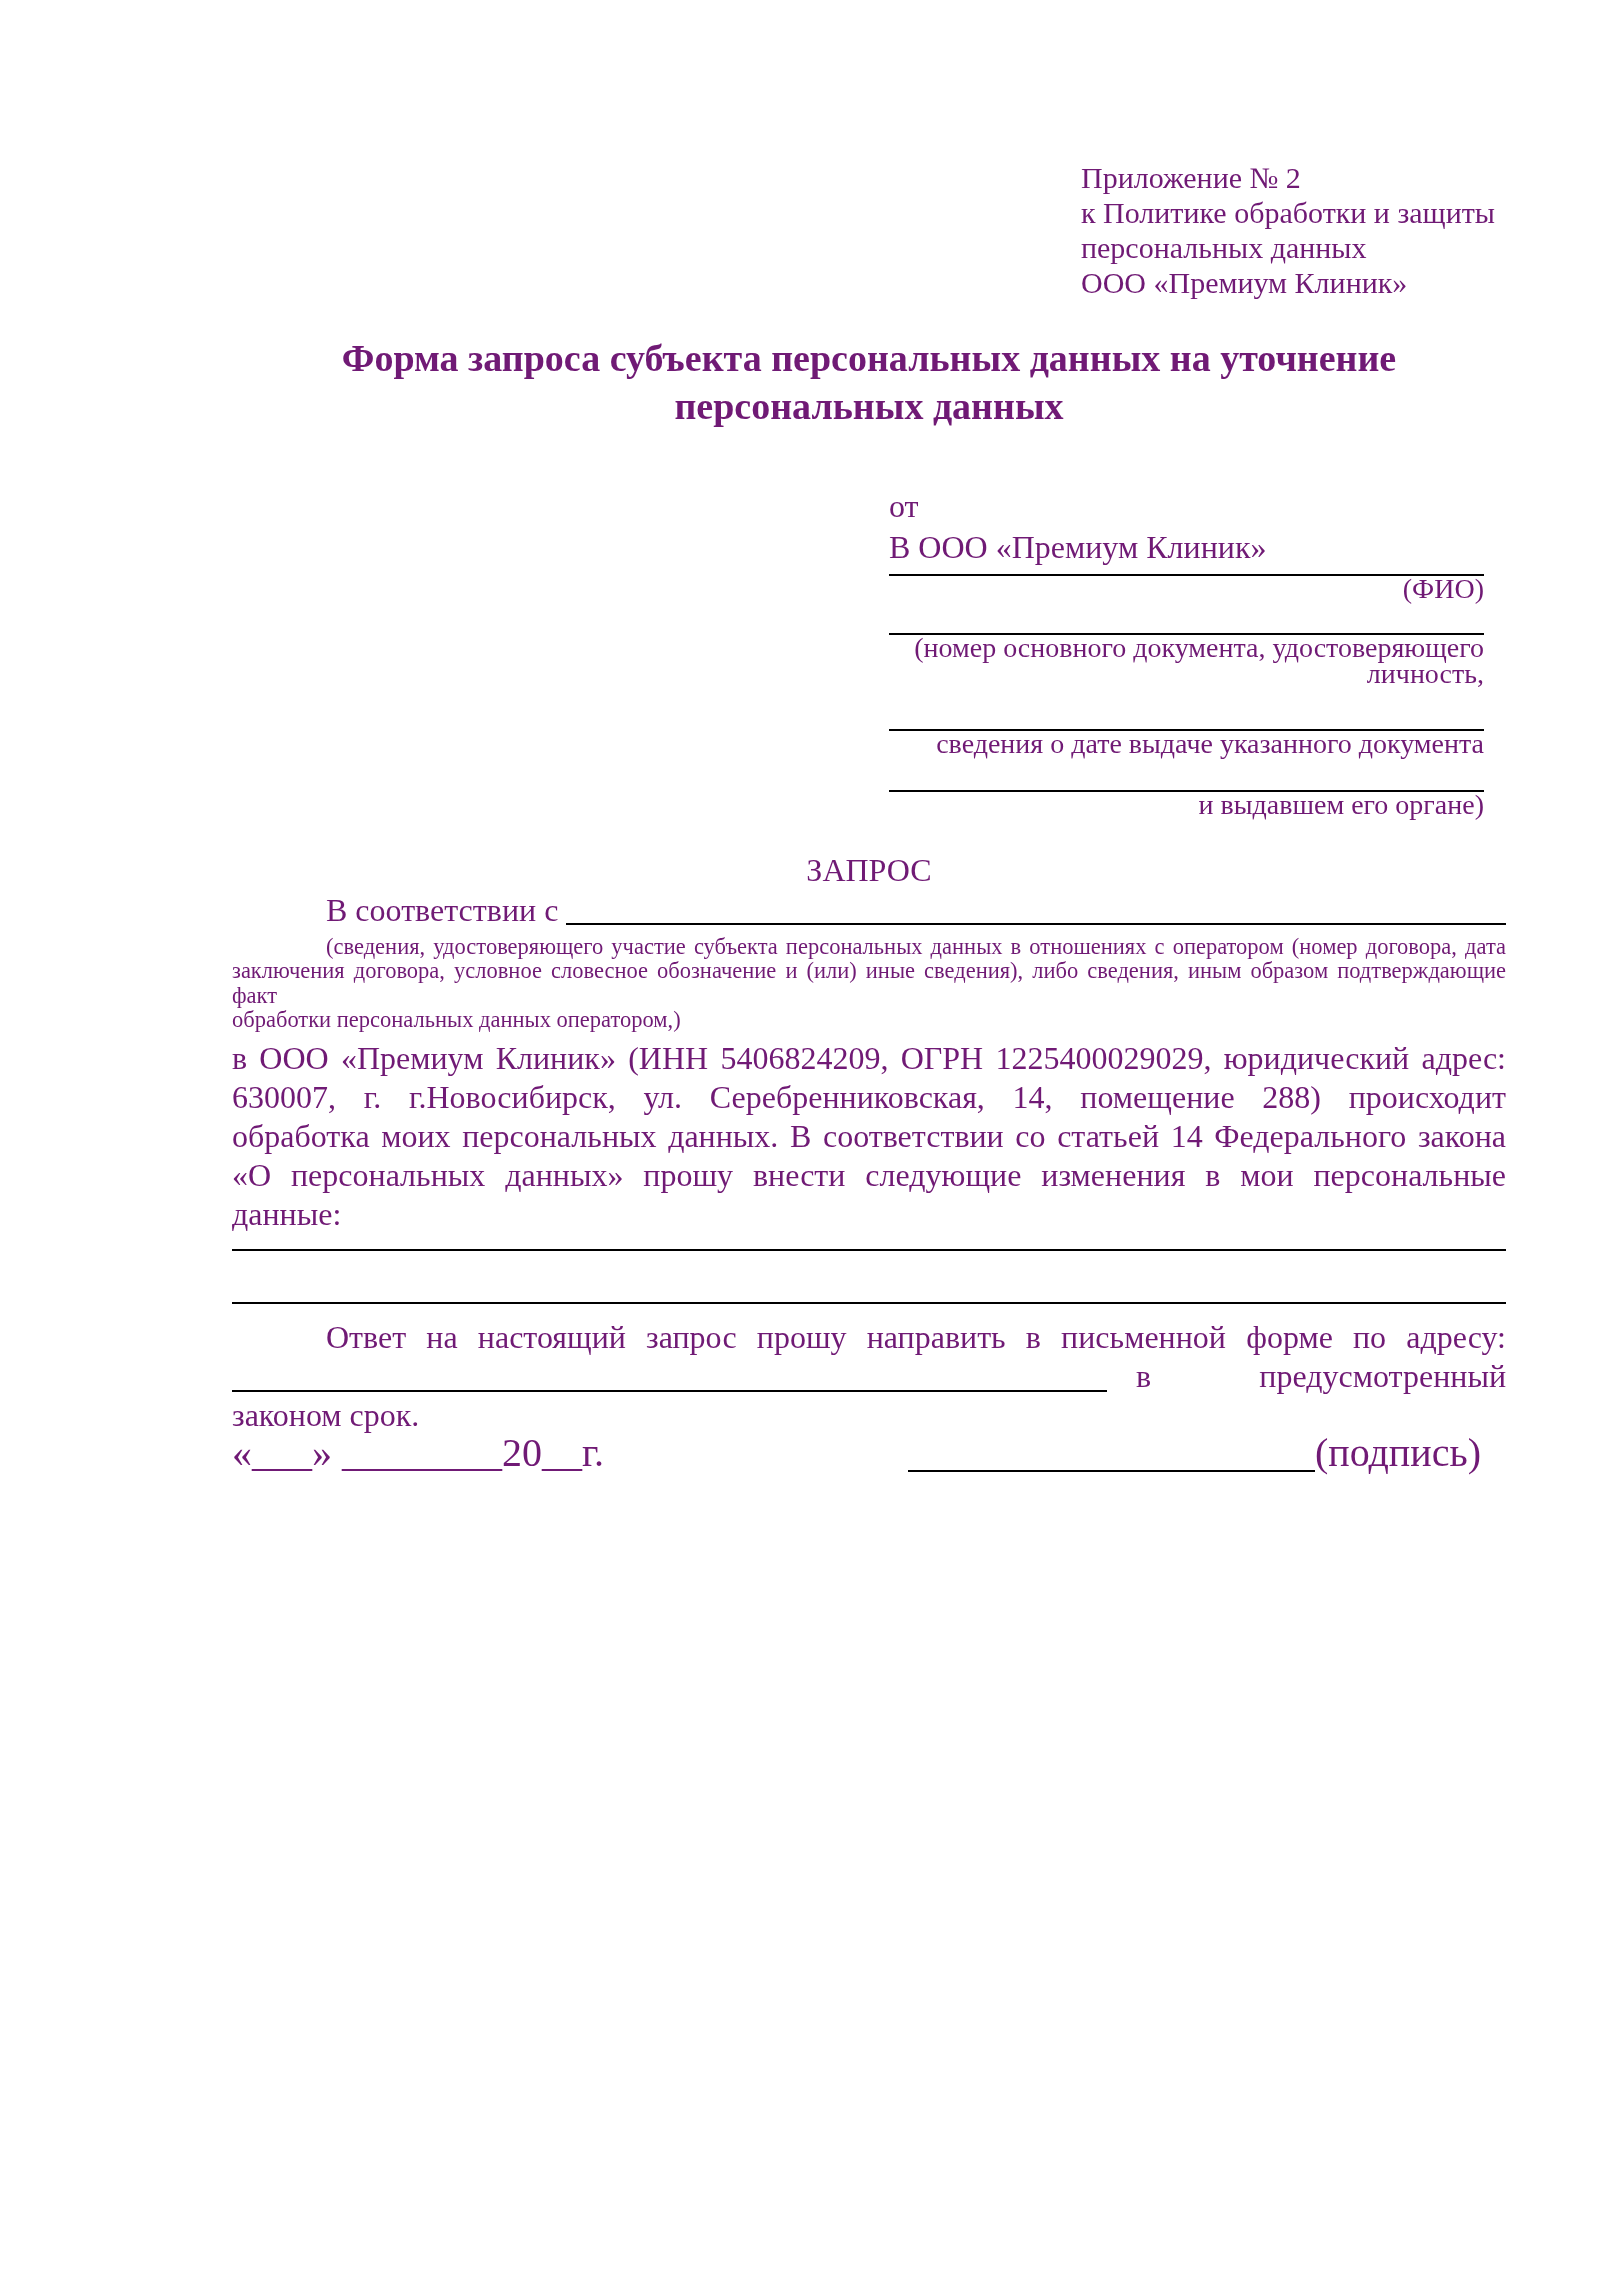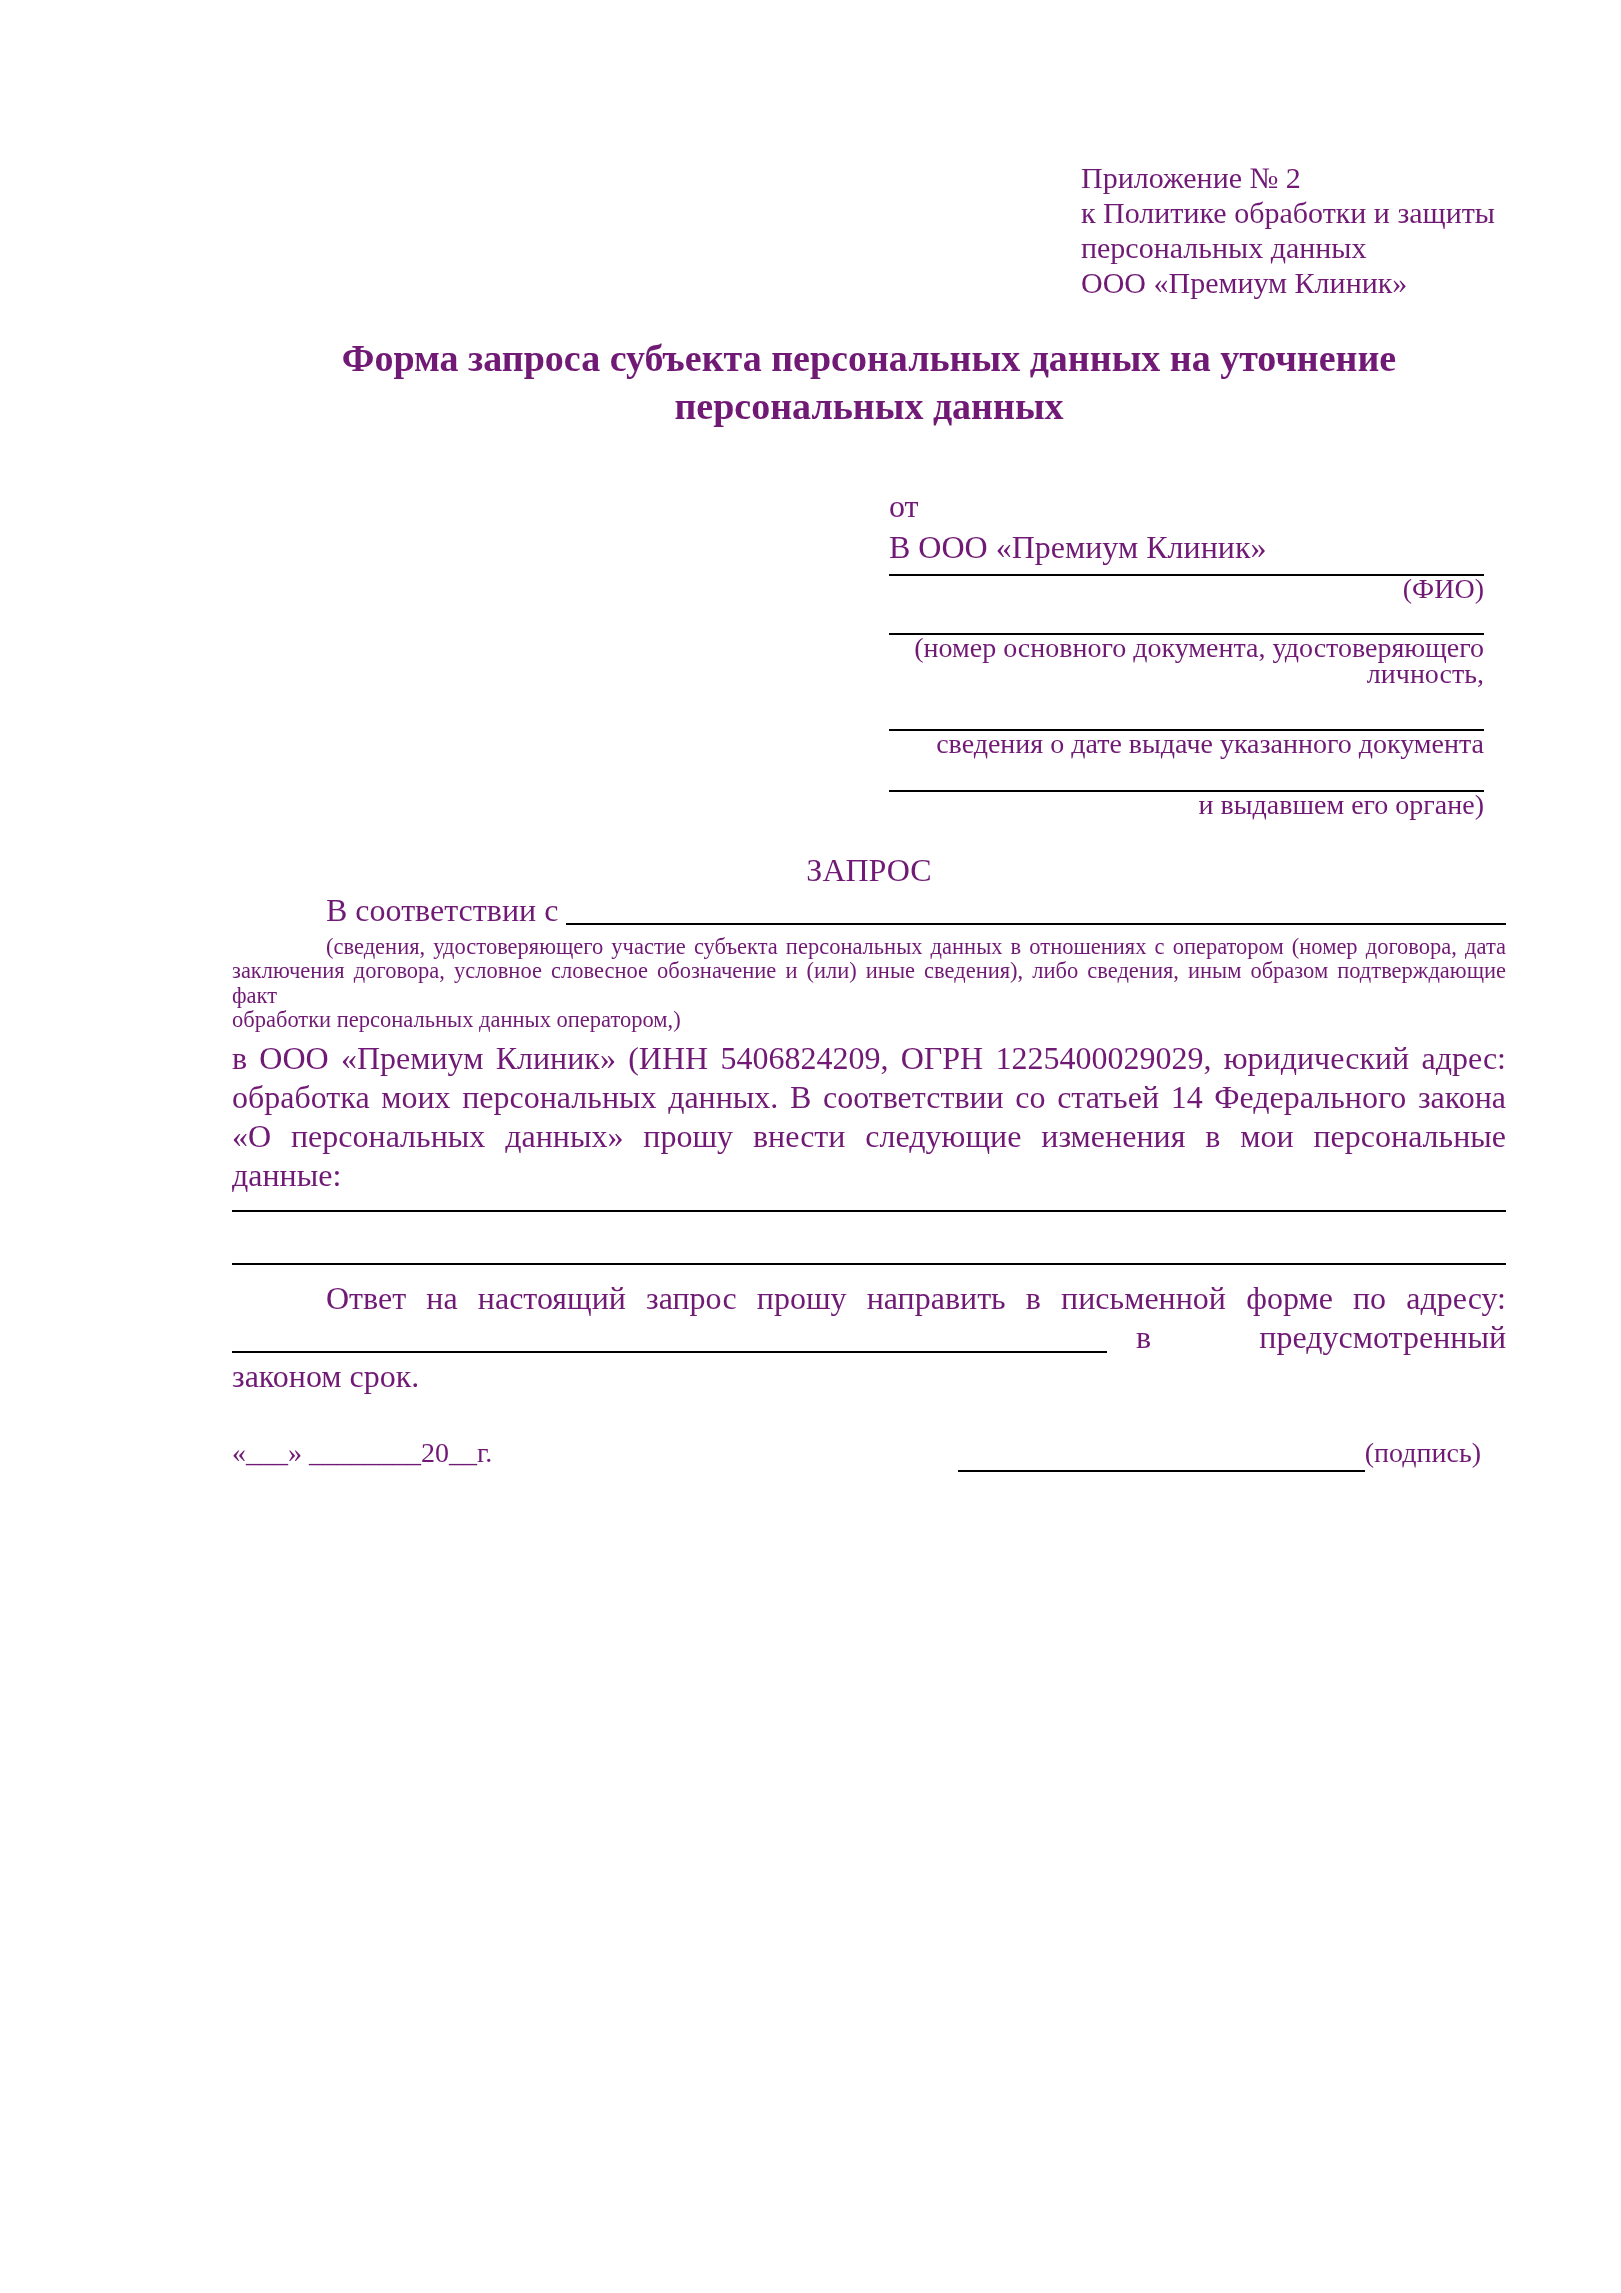--- a/index.html
+++ b/index.html
@@ -102,21 +102,21 @@
     display: flex;
     justify-content: space-between;
     padding-left: 29px;
   }
   
   .date-row {
     position: absolute;
     left: 232px;
     top: 1433px;
     width: 1274px;
-    font-size: 28px;
+    font-size: 40px;
     line-height: 39px;
     display: flex;
     justify-content: space-between;
     align-items: flex-end;
   }
   .sig-group { display: inline-flex; align-items: flex-end; margin-right: 25px; }
   .sig-line { width: 407px; height: 33px; border-bottom: 2.9px solid #000; }
 </style>
 </head>
 <body>
@@ -158,20 +158,21 @@
     </div>
 
     <div class="note">
       <div class="n1">(сведения, удостоверяющего участие субъекта персональных данных в отношениях с оператором (номер договора, дата</div>
       <div class="n2">заключения договора, условное словесное обозначение и (или) иные сведения), либо сведения, иным образом подтверждающие факт</div>
       <div class="n3">обработки персональных данных оператором,)</div>
     </div>
 
     <div class="body-par">
       <div class="jl">в ООО «Премиум Клиник» (ИНН 5406824209, ОГРН 1225400029029, юридический адрес:</div>
+      <div class="jl">630007, г. г.Новосибирск, ул. Серебренниковская, 14, помещение 288) происходит</div>
       <div class="jl">обработка моих персональных данных. В соответствии со статьей 14 Федерального закона</div>
       <div class="jl">«О персональных данных» прошу внести следующие изменения в мои персональные</div>
       <div>данные:</div>
     </div>
 
     <div class="blank1"></div>
     <div class="blank2"></div>
 
     <div class="ans-l1">Ответ на настоящий запрос прошу направить в письменной форме по адресу:</div>
     <div class="ans-l2">

